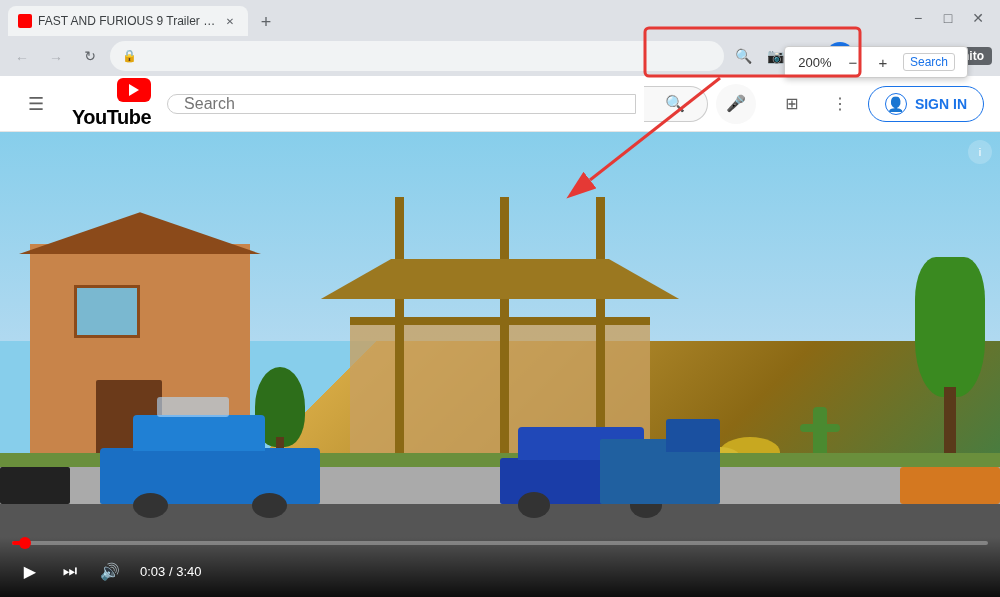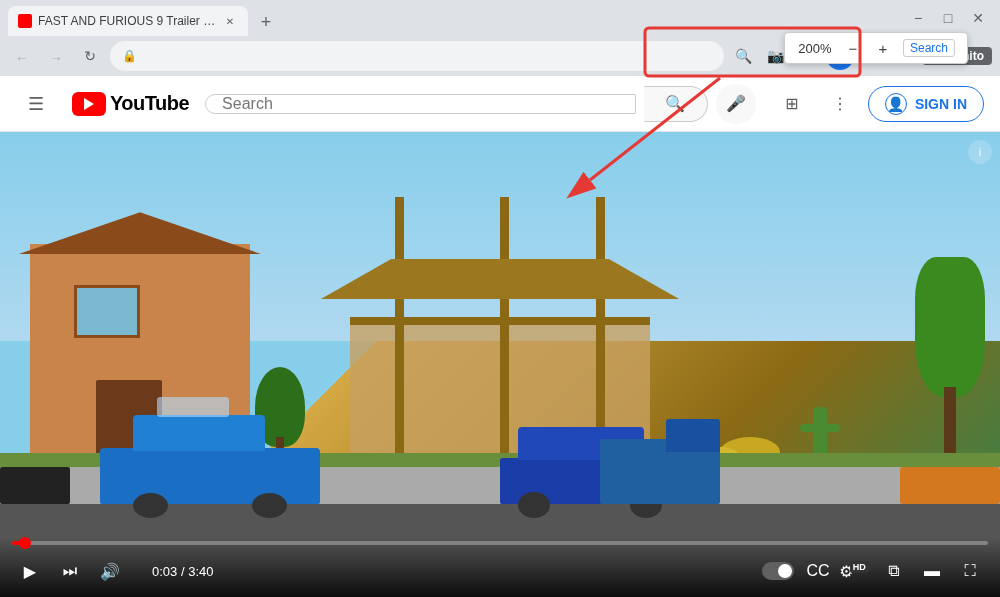--- a/index.html
+++ b/index.html
@@ -65,21 +65,21 @@
 
     
     .yt-header {
       height: 56px; background: #fff; display: flex; align-items: center;
       padding: 0 16px; gap: 16px; border-bottom: 1px solid #e5e5e5; flex-shrink: 0;
     }
     .yt-menu-btn {
       width: 40px; height: 40px; border-radius: 50%; display: flex; align-items: center;
       justify-content: center; cursor: pointer; font-size: 18px; color: #606060;
     }
-    .yt-logo { display: flex; align-items: center; gap: 4px; text-decoration: none; }
+    .yt-logo { display: flex; align-items: flex-end; gap: 4px; text-decoration: none; flex-direction: column; }
     .yt-logo-icon {
       width: 34px; height: 24px; background: #ff0000; border-radius: 6px;
       display: flex; align-items: center; justify-content: center;
     }
     .yt-logo-icon::after {
       content: ''; border-left: 10px solid white; border-top: 6px solid transparent;
       border-bottom: 6px solid transparent;
     }
     .yt-logo-text { font-size: 20px; font-weight: 700; color: #030303; letter-spacing: -0.5px; }
     .yt-search-wrap { flex: 1; display: flex; align-items: center; gap: 8px; max-width: 640px; }
@@ -198,21 +198,21 @@
     .progress-fill { width: 1.3%; height: 100%; background: #ff0000; border-radius: 2px; position: relative; }
     .progress-thumb {
       width: 12px; height: 12px; background: #ff0000; border-radius: 50%;
       position: absolute; right: -6px; top: -4px;
     }
     .controls-row { display: flex; align-items: center; gap: 4px; }
     .ctrl-btn {
       width: 36px; height: 36px; display: flex; align-items: center; justify-content: center;
       cursor: pointer; color: white; font-size: 16px; border-radius: 4px;
     }
-    .time-display { color: white; font-size: 13px; margin: 0 20px; }
+    .time-display { color: white; font-size: 13px; margin: 0 8px; }
     .ctrl-right { margin-left: auto; display: flex; align-items: center; gap: 2px; }
     .autoplay-toggle {
       width: 32px; height: 18px; background: #606060; border-radius: 9px;
       cursor: pointer; position: relative; margin: 0 4px;
     }
     .autoplay-knob {
       width: 14px; height: 14px; background: white; border-radius: 50%;
       position: absolute; top: 2px; right: 2px; transition: left 0.2s;
     }
     .hd-badge {
@@ -220,21 +220,21 @@
       padding: 1px 3px; border-radius: 2px; position: relative; top: -4px; left: -4px;
     }
     .info-btn {
       width: 24px; height: 24px; background: rgba(255,255,255,0.2); border-radius: 50%;
       display: flex; align-items: center; justify-content: center; color: white;
       font-size: 11px; cursor: pointer; position: absolute; top: 8px; right: 8px;
     }
 
     
     .zoom-popup-wrap {
-      position: absolute; top: 32px; right: 32px; z-index: 200;
+      position: absolute; top: 46px; right: 32px; z-index: 200;
     }
     .zoom-popup-inner {
       background: white; border: 1px solid #ccc; border-radius: 4px;
       padding: 6px 12px; display: flex; align-items: center; gap: 10px;
       box-shadow: 0 2px 6px rgba(0,0,0,0.2);
     }
     .z-val { font-size: 13px; color: #333; min-width: 36px; text-align: center; }
     .z-btn {
       font-size: 15px; color: #444; cursor: pointer; width: 20px; text-align: center; line-height: 1;
     }
@@ -408,41 +408,20 @@
               <span>⏭</span>
             </div>
             <div class="ctrl-btn">
               <span>🔊</span>
             </div>
             <div class="time-display">
               <span>0:03</span>
               <span> / </span>
               <span>3:40</span>
             </div>
-            <div class="ctrl-right">
-              <div class="autoplay-toggle">
-                <div class="autoplay-knob"></div>
-              </div>
-              <div class="ctrl-btn">
-                <span>CC</span>
-              </div>
-              <div class="ctrl-btn" style="position:relative;">
-                <span>⚙</span>
-                <span class="hd-badge">HD</span>
-              </div>
-              <div class="ctrl-btn">
-                <span>⧉</span>
-              </div>
-              <div class="ctrl-btn">
-                <span>▬</span>
-              </div>
-              <div class="ctrl-btn">
-                <span>⛶</span>
-              </div>
-            </div>
           </div>
         </div>
       </div>
     </div>
   </div>
 
   <div class="zoom-popup-wrap">
     <div class="zoom-popup-inner">
       <span class="z-val">200%</span>
       <span class="z-btn">−</span>

